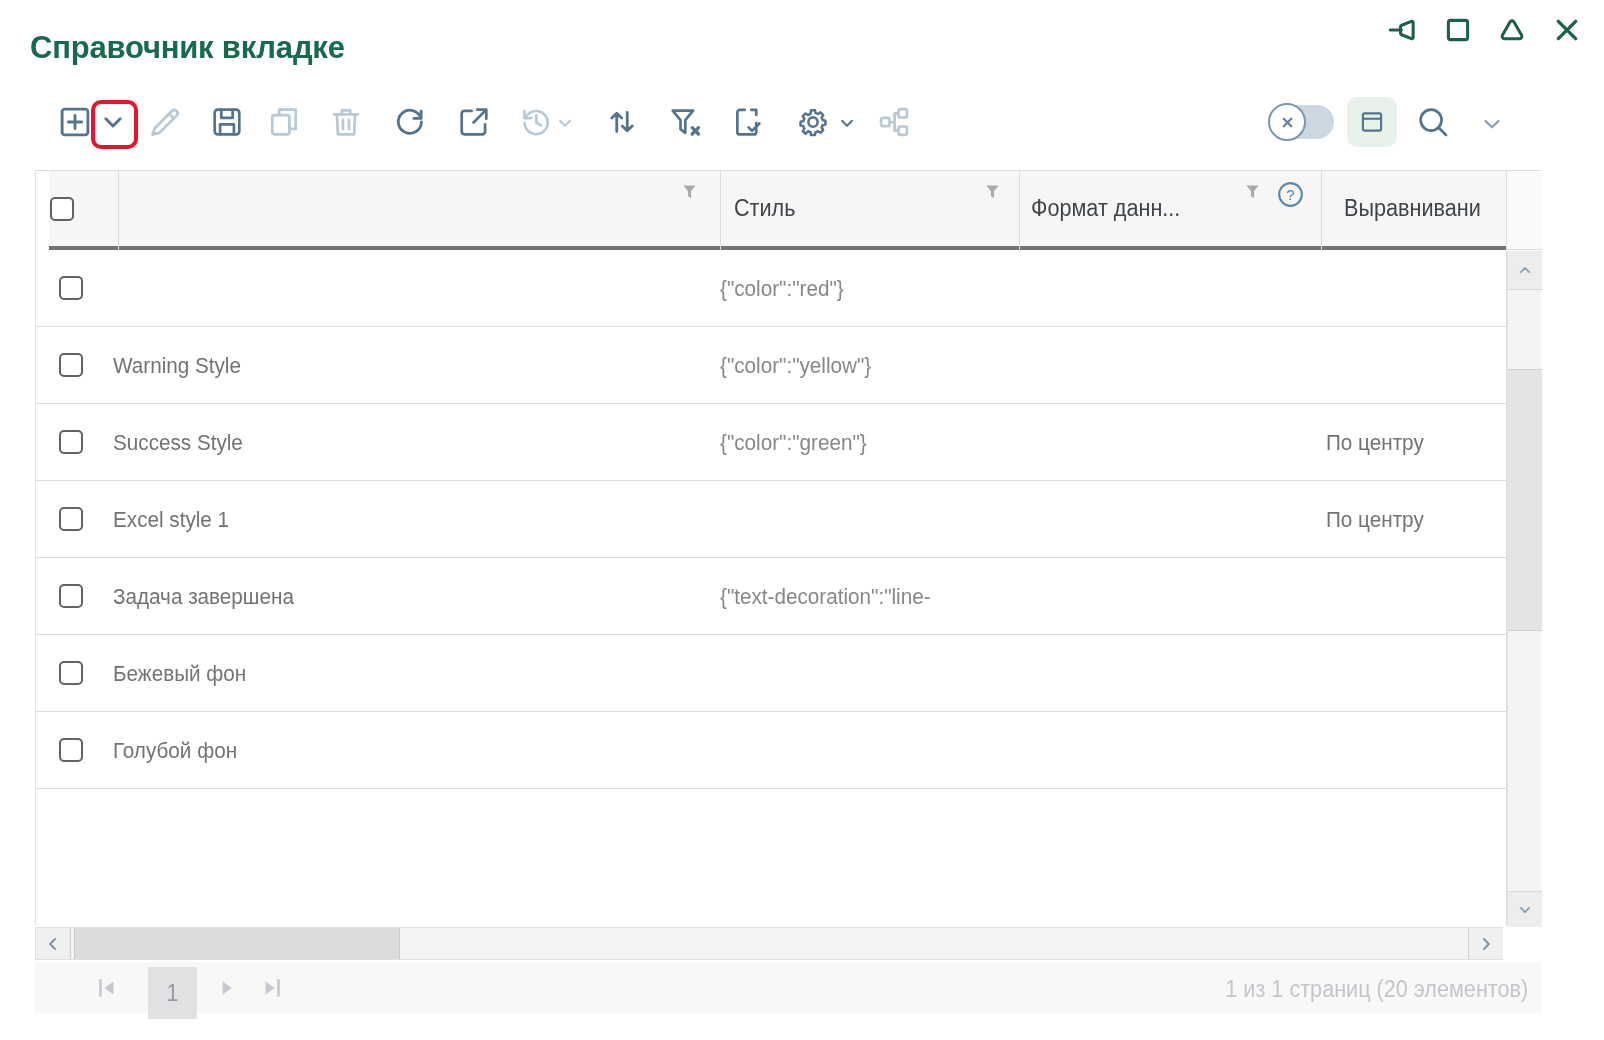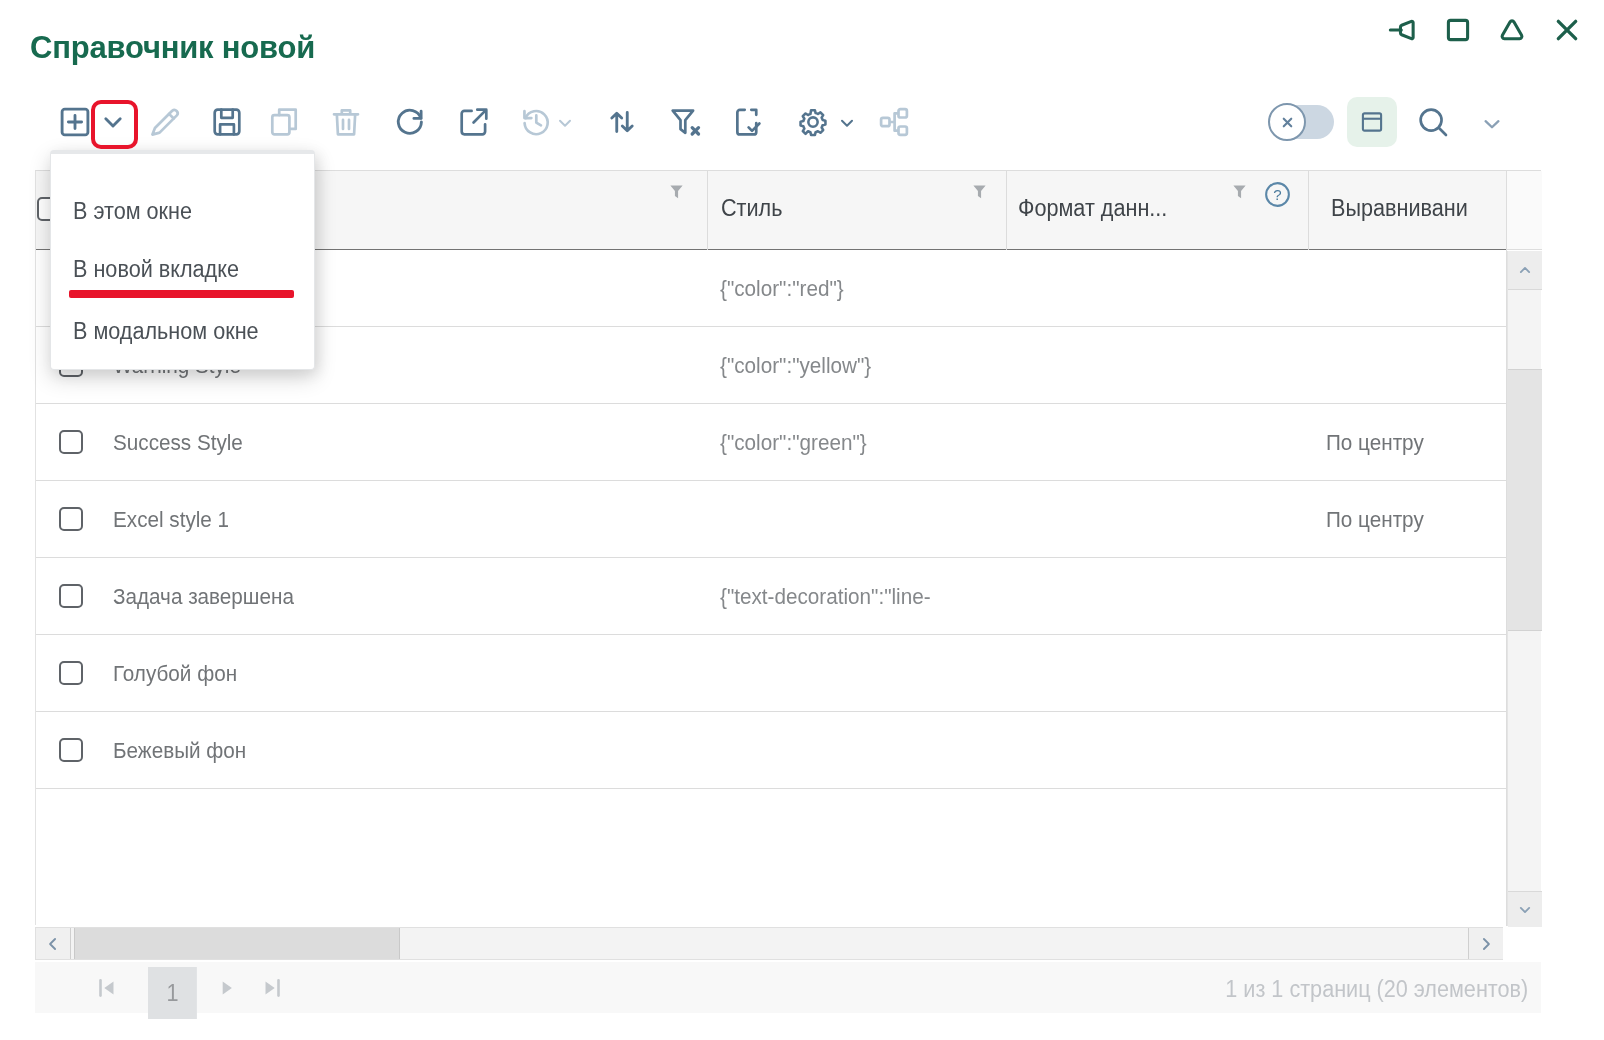--- a/index.html
+++ b/index.html
@@ -39,22 +39,22 @@
   
   .popup{position:absolute;left:50px;top:150px;width:265px;height:220px;background:#fff;
          border:1px solid #e4e6e8;border-top:4px solid #e6e8ea;border-radius:4px;
          box-shadow:0 8px 22px rgba(0,0,0,.16),4px 4px 14px rgba(0,0,0,.08);z-index:50;box-sizing:border-box;}
   .mitem{position:absolute;left:22px;height:30px;font-size:23px;color:var(--menu-text);cursor:pointer;}
   .redline{position:absolute;left:18px;top:136px;width:225px;height:8px;background:var(--annotation-red);border-radius:2px;}
 
   
   .table{position:absolute;left:35px;top:170px;width:1506px;height:755px;
          border-top:1px solid #ddd;border-left:1px solid #e2e2e2;box-sizing:border-box;}
-  .thead{position:absolute;left:0;top:0;width:1470px;height:79px;background:var(--header-bg);
-         border-bottom:1px solid #737373;box-sizing:border-box;}
+  .thead{position:absolute;left:13px;top:0;width:1470px;height:79px;background:var(--header-bg);
+         border-bottom:4px solid #737373;box-sizing:border-box;}
   .thstrip{position:absolute;left:1470px;top:0;width:36px;height:79px;background:#fafafa;
            border-left:1px solid #ddd;border-bottom:1px solid #ddd;box-sizing:border-box;}
   .hdiv{position:absolute;top:0;width:1px;height:79px;background:#dcdcdc;}
   .hlabel{position:absolute;top:24px;font-size:23px;color:#3f4449;}
   .funnel{position:absolute;top:11px;width:21px;height:21px;color:#a7abaf;}
   .funnel svg{width:21px;height:21px;}
   .qmark{position:absolute;left:1227px;top:9px;width:29px;height:29px;}
   .rows{position:absolute;left:0;top:79px;width:1470px;height:676px;overflow:hidden;}
   .row{position:relative;height:77px;border-bottom:1px solid #dcdcdc;box-sizing:border-box;background:#fff;}
   .cb{position:absolute;left:23px;top:26px;width:24px;height:24px;border:2px solid #5f6368;
@@ -93,21 +93,21 @@
   .pgbtn svg{width:26px;height:26px;}
   .pgbox{position:absolute;left:113px;top:5px;width:52px;height:52px;background:#dfe1e3;
          color:#97999c;font-size:23px;display:flex;align-items:center;justify-content:center;}
   .status{position:absolute;right:13px;top:14px;font-size:23px;color:var(--status-text);}
 </style>
 </head>
 <body>
 
 <div class="app">
 
-  <h1 class="title">Справочник новой</h1>
+  <h1 class="title">Справочник вкладке</h1>
 
   <span class="winc" style="left:1387px">
     <svg viewBox="0 0 24 24" fill="none" stroke="currentColor" stroke-width="2.3" stroke-linecap="round" stroke-linejoin="round">
         <path d="M2.5 12h8.2"></path>
         <path d="M11 8.4l7.3-2.9a.95.95 0 0 1 1.3.88v11.24a.95.95 0 0 1-1.3.88L11 15.6a1.4 1.4 0 0 1-.9-1.3V9.7a1.4 1.4 0 0 1 .9-1.3z"></path>
       </svg>
   </span>
   <span class="winc" style="left:1442px">
     <svg viewBox="0 0 24 24" fill="none" stroke="currentColor" stroke-width="2.3" stroke-linejoin="round">
         <rect x="4.8" y="4.8" width="14.4" height="14.4" rx="1.6"></rect>
@@ -309,27 +309,27 @@
         <span class="cell c-align narrow">По центру</span>
       </div>
       <div class="row">
         <span class="cb"></span>
         <span class="cell c-name narrow">Задача завершена</span>
         <span class="cell c-style narrow">{"text-decoration":"line-</span>
         <span class="cell c-align narrow"></span>
       </div>
       <div class="row">
         <span class="cb"></span>
+        <span class="cell c-name narrow">Бежевый фон</span>
+        <span class="cell c-style narrow"></span>
+        <span class="cell c-align narrow"></span>
+      </div>
+      <div class="row">
+        <span class="cb"></span>
         <span class="cell c-name narrow">Голубой фон</span>
-        <span class="cell c-style narrow"></span>
-        <span class="cell c-align narrow"></span>
-      </div>
-      <div class="row">
-        <span class="cb"></span>
-        <span class="cell c-name narrow">Бежевый фон</span>
         <span class="cell c-style narrow"></span>
         <span class="cell c-align narrow"></span>
       </div>
     </div>
     <span class="redge"></span>
 
     <div class="vsb">
       <span class="btn up">
         <svg viewBox="0 0 24 24" fill="none" stroke="currentColor" stroke-width="2.2" stroke-linecap="round" stroke-linejoin="round">
             <path d="M7 14.5l5-5 5 5"></path>
@@ -378,20 +378,14 @@
     </span>
     <span class="pgbtn" style="left:224px">
       <svg viewBox="0 0 24 24">
           <path d="M18 5v14" stroke="currentColor" stroke-width="2.4" stroke-linecap="round"></path>
           <path d="M6 6l8.5 6L6 18z" fill="currentColor"></path>
         </svg>
     </span>
     <span class="status narrow" style="transform-origin:100% 50%">1 из 1 страниц (20 элементов)</span>
   </div>
 
-  <div class="popup">
-    <span class="mitem narrow" style="top:44px">В этом окне</span>
-    <span class="mitem narrow" style="top:102px">В новой вкладке</span>
-    <span class="redline"></span>
-    <span class="mitem narrow" style="top:164px">В модальном окне</span>
-  </div>
 
 </div>
 
 </body></html>

